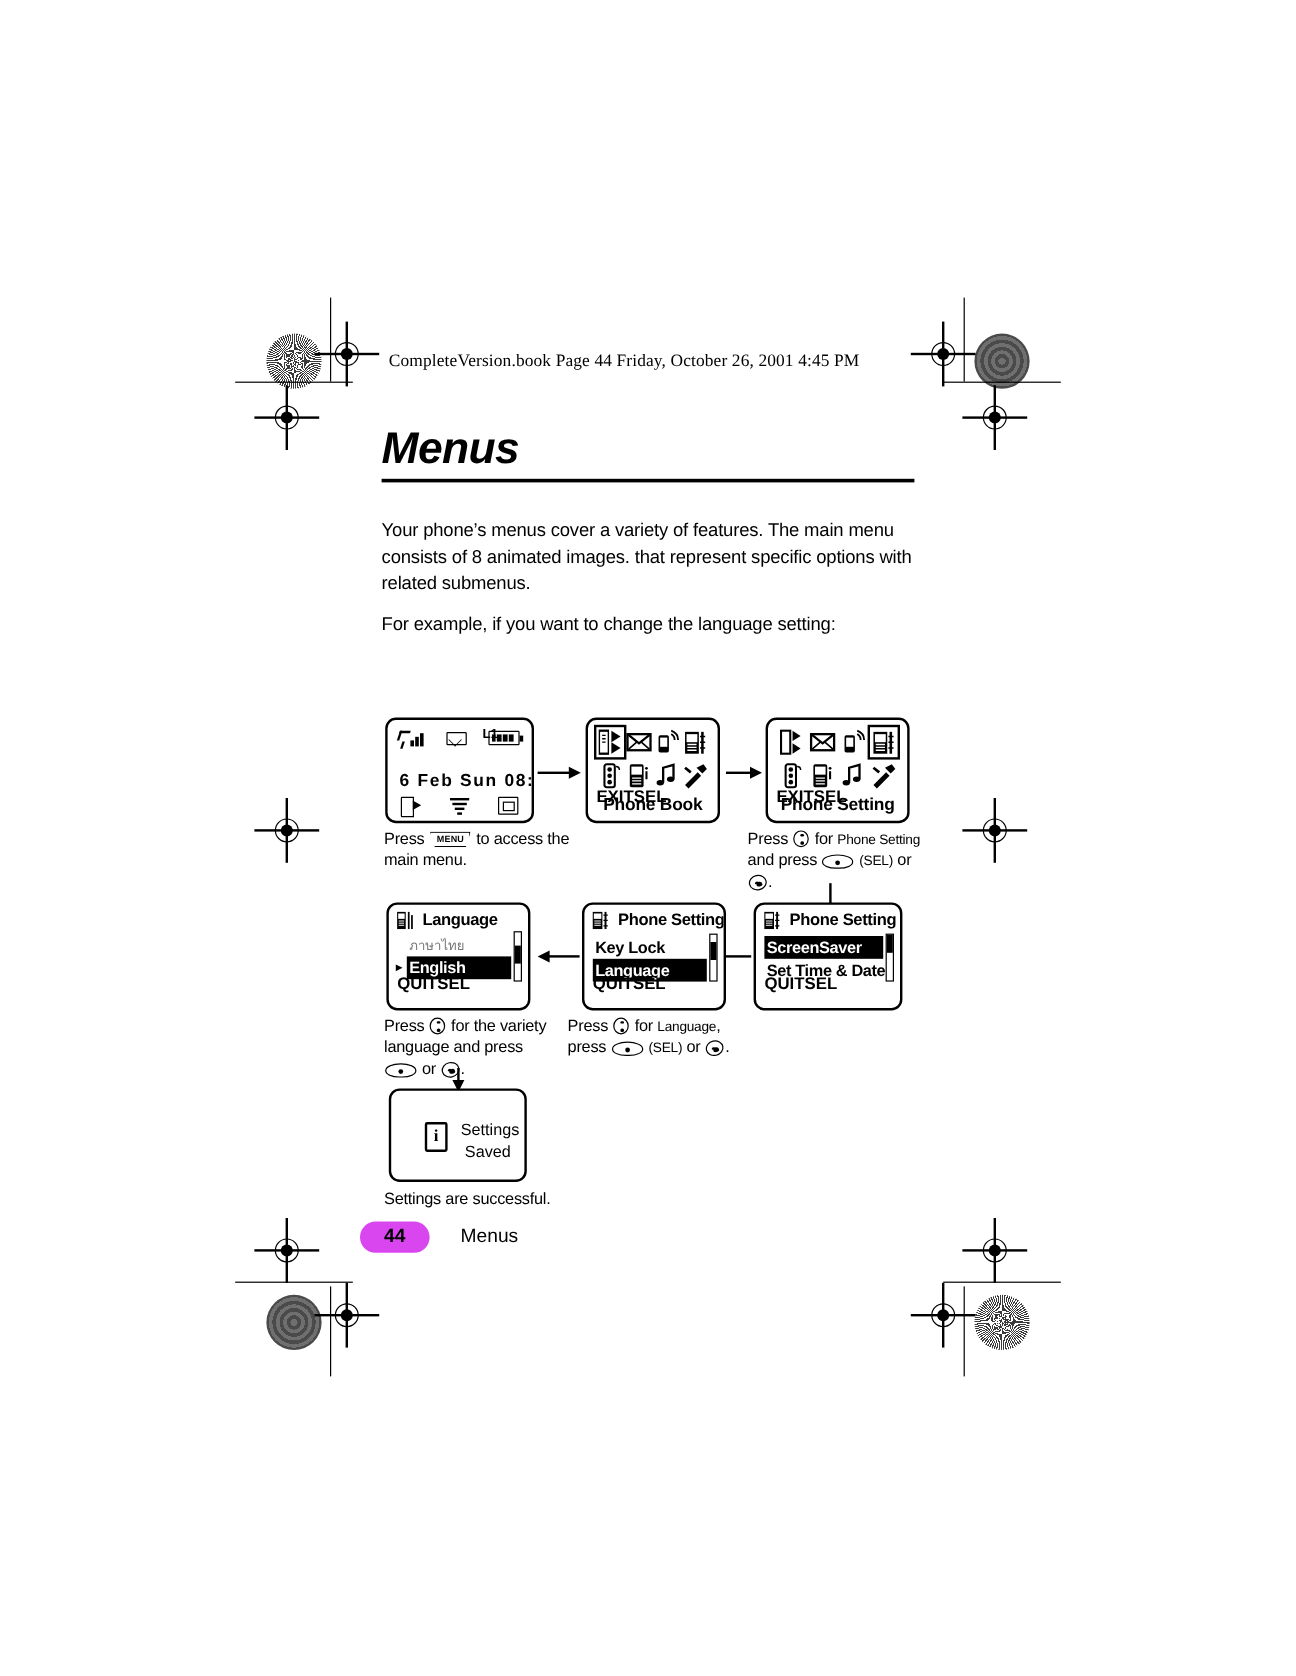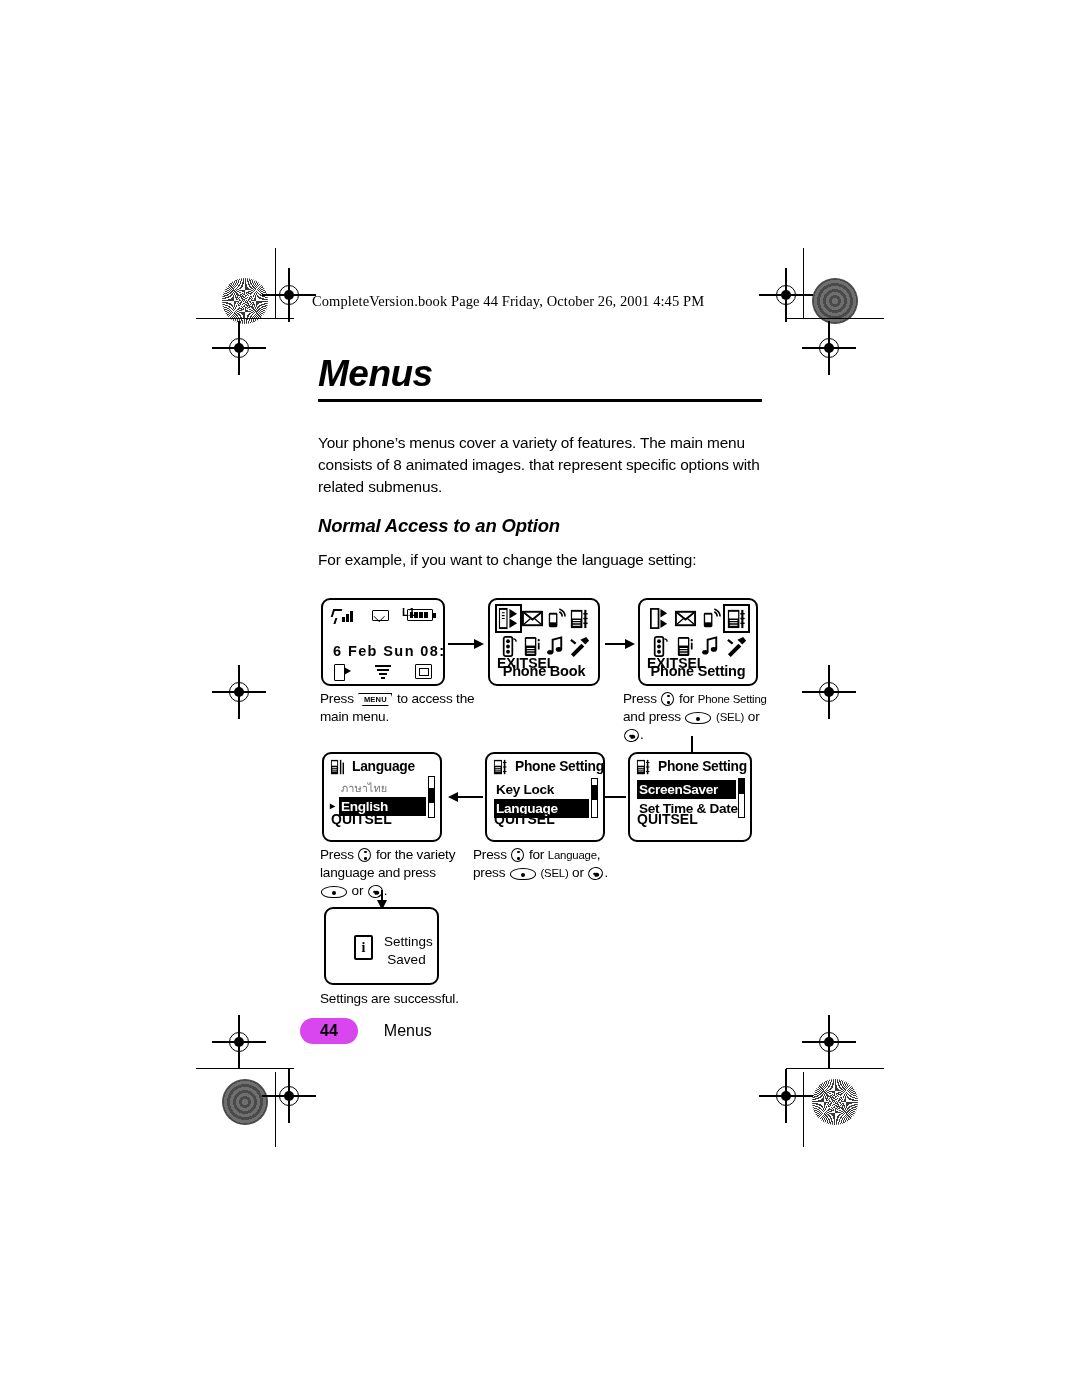--- a/index.html
+++ b/index.html
@@ -20,21 +20,21 @@
 
   .reg-burst { width: 46px; height: 46px; border-radius: 50%;
       background:
         repeating-conic-gradient(#3a3a3a 0deg 2.5deg, #ffffff 2.5deg 5deg);
   }
   .reg-burst.dark { background:
         repeating-radial-gradient(circle, #6f6f6f 0 3px, #4a4a4a 3px 6px);
   }
 
   
-  .file-header { position: absolute; left: 312px; top: 293px; font-family: "Liberation Serif", serif;
+  .file-header { position: absolute; left: 324px; top: 293px; font-family: "Liberation Serif", serif;
       font-size: 14.5px; letter-spacing: .1px; white-space: nowrap; }
 
   .bleed-v { position: absolute; width: 1.3px; background: #000; }
   .bleed-h { position: absolute; height: 1.3px; background: #000; }
 
   
   .content { position: absolute; left: 318px; top: 355px; width: 444px; }
 
   h1.title { font-size: 37px; font-weight: bold; font-style: italic; letter-spacing: -0.5px;
       line-height: 1; }
@@ -263,21 +263,20 @@
   <div class="bleed-h" style="left:786px; top:318px; width:98px;"></div>
   <div class="bleed-h" style="left:196px; top:1068px; width:98px;"></div>
   <div class="bleed-h" style="left:786px; top:1068px; width:98px;"></div>
 
   <div class="file-header">CompleteVersion.book  Page 44  Friday, October 26, 2001  4:45 PM</div>
 
   <div class="content">
     <h1 class="title">Menus</h1>
     <div class="title-rule"></div>
     <p class="intro">Your phone’s menus cover a variety of features. The main menu consists of 8 animated images. that represent specific options with related submenus.</p>
-    <h3 class="h3">Normal Access to an Option</h3>
     <p class="lead">For example, if you want to change the language setting:</p>
   </div>
 
   <div class="flow">
 
     <div class="screen" style="left:3px; top:4px; width:124px; height:88px;">
       <div class="lcd">
         <div class="status-row">
           <div class="sig">
             <div class="ant"></div>

